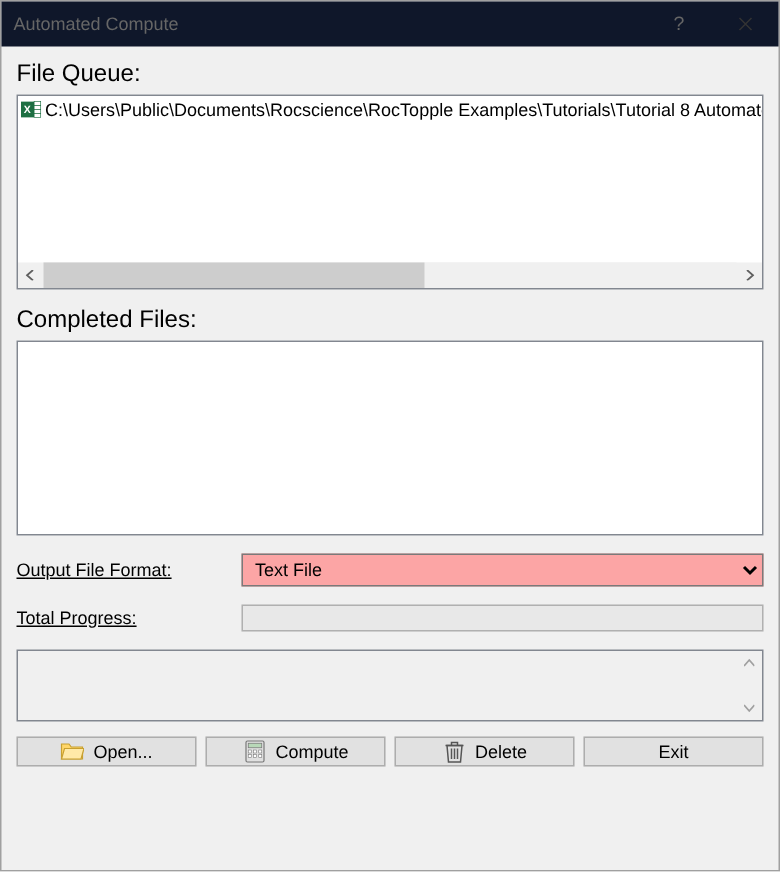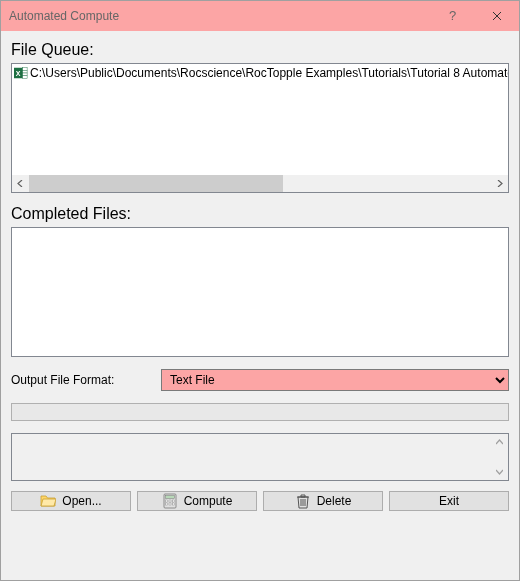--- a/index.html
+++ b/index.html
@@ -1,32 +1,32 @@
 <!DOCTYPE html>
 <html><head>
 <meta charset="utf-8">
 <style>
 * { box-sizing: border-box; margin: 0; padding: 0; }
 body { font-family: "Segoe UI", Tahoma, sans-serif; font-size: 12px; color: #000; background: #f0f0f0; width: 520px; height: 581px; overflow: hidden; }
 .window { width: 520px; height: 581px; background: #f0f0f0; border: 1px solid #a0a0a0; display: flex; flex-direction: column; }
-.titlebar { height: 30px; background: #fca5a5; display: flex; align-items: center; padding-left: 8px; }
+.titlebar { height: 30px; background: #0f172a; display: flex; align-items: center; padding-left: 8px; }
 .titlebar-title { flex: 1; color: #666; font-size: 12px; }
 .titlebar-btn { width: 45px; height: 30px; display: flex; align-items: center; justify-content: center; color: #666; }
 .content { flex: 1; padding: 10px 10px 8px 10px; display: flex; flex-direction: column; }
 .label { font-size: 16px; margin-bottom: 4px; }
 .queue-box { background: #fff; border: 1px solid #828790; height: 130px; position: relative; overflow: hidden; }
 .queue-item { display: flex; align-items: center; height: 18px; padding: 1px 2px; white-space: nowrap; }
 .excel-icon { width: 14px; height: 14px; margin-right: 2px; flex-shrink: 0; }
 .scroll-h { position: absolute; bottom: 0; left: 0; right: 0; height: 17px; background: #f0f0f0; display: flex; align-items: center; }
 .scroll-arrow { width: 17px; height: 17px; display: flex; align-items: center; justify-content: center; color: #606060; font-size: 10px; }
 .scroll-track { flex: 1; height: 17px; background: #f0f0f0; position: relative; }
 .scroll-thumb { position: absolute; left: 0; top: 0; height: 17px; width: 55%; background: #cdcdcd; }
 .completed-box { background: #fff; border: 1px solid #828790; height: 130px; margin-bottom: 12px; }
 .row { display: flex; align-items: center; margin-bottom: 12px; }
-.row-label { width: 150px; font-size: 12px; }
+.row-label { width: 150px; font-size: 12px; text-decoration: underline; }
 .select { flex: 1; height: 22px; border: 1px solid #7a7a7a; background: #fca5a5; padding: 0 4px; font-family: inherit; font-size: 12px; }
 .progress-box { flex: 1; height: 18px; border: 1px solid #b0b0b0; background: #e8e8e8; }
 .warnings-box { background: #f0f0f0; border: 1px solid #828790; height: 48px; position: relative; margin-bottom: 10px; }
 .scroll-v { position: absolute; right: 0; top: 0; bottom: 0; width: 17px; background: #f0f0f0; display: flex; flex-direction: column; justify-content: space-between; align-items: center; }
 .scroll-v-arrow { width: 17px; height: 17px; display: flex; align-items: center; justify-content: center; color: #a0a0a0; font-size: 10px; }
 .button-row { display: flex; gap: 6px; }
 .btn { flex: 1; height: 20px; border: 1px solid #adadad; background: #e1e1e1; display: flex; align-items: center; justify-content: center; gap: 6px; font-family: inherit; font-size: 12px; cursor: pointer; }
 .btn-icon { width: 16px; height: 16px; flex-shrink: 0; }
 .gap-after-queue { height: 12px; }
 </style>
@@ -85,20 +85,21 @@
     <div class="completed-box"></div>
 
     <div class="row">
       <div class="row-label">Output File Format:</div>
       <select class="select">
         <option>Text File</option>
       </select>
     </div>
 
     <div class="row">
+      <div class="row-label">Total Progress:</div>
       <div class="progress-box"></div>
     </div>
 
     <div class="warnings-box">
       <div class="scroll-v">
         <div class="scroll-v-arrow">
           <svg width="7" height="7" viewBox="0 0 7 7">
               <path d="M0 5 L3.5 1 L7 5" fill="none" stroke="#a0a0a0" stroke-width="1.2"></path>
             </svg>
         </div>

